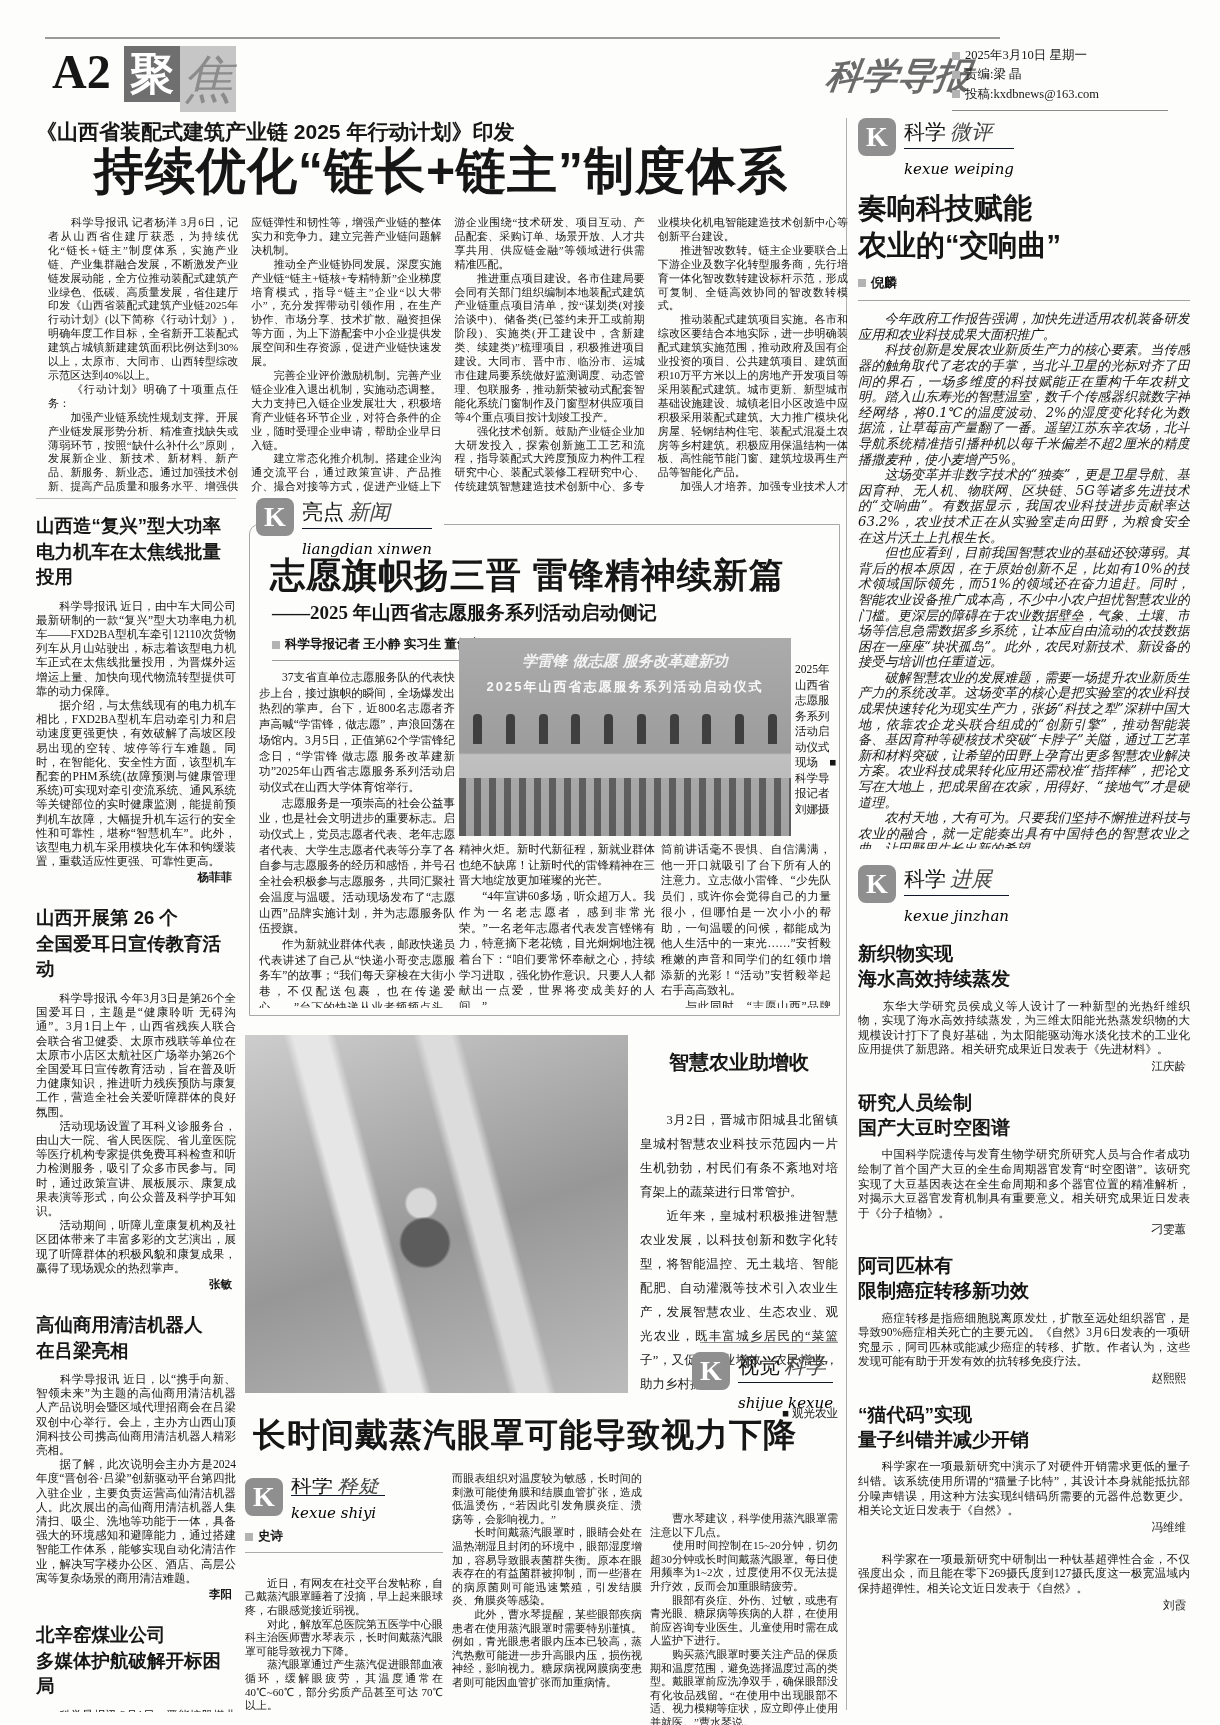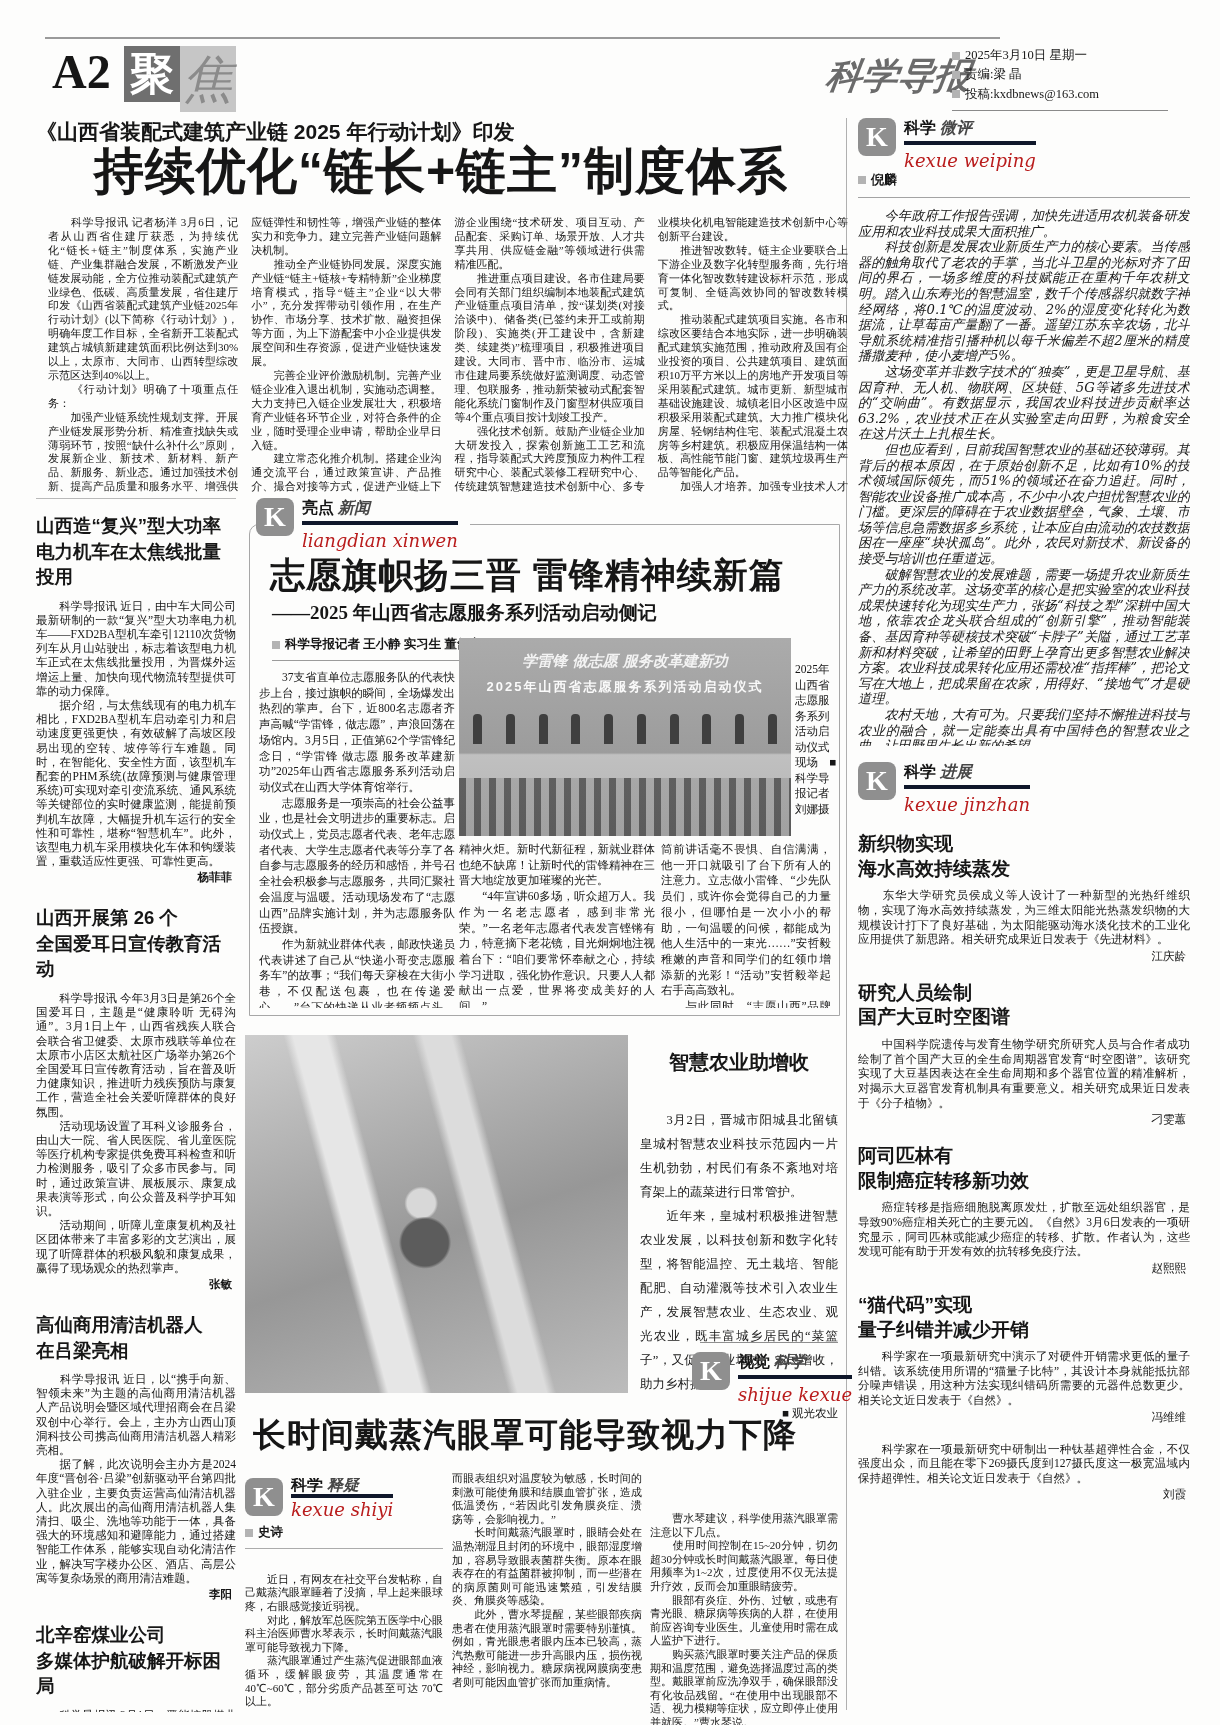--- a/index.html
+++ b/index.html
@@ -35,24 +35,24 @@
   .ldiv{height:1px;background:#b9b9b9;margin-bottom:14px;}
   .la{margin-bottom:20px;}
   .la-t{font-size:18.5px;font-weight:800;line-height:1.38;margin-bottom:9px;}
   .la-b{font-size:11.5px;line-height:14.2px;}
   .la-a{text-align:right;font-size:11.5px;font-weight:bold;padding-right:4px;margin-top:2px;}
   
   .sechead{display:flex;align-items:flex-start;}
   .klogo{width:38px;height:38px;border-radius:8px;background:#8f8f8f;color:#fff;font-size:28px;
       font-weight:bold;font-family:"Liberation Serif",serif;display:flex;align-items:center;
       justify-content:center;margin-right:8px;flex:0 0 auto;}
-  .sh-zh{font-size:16px;font-weight:bold;border-bottom:4px solid #0f172a;padding:0 6px 2px 0;
+  .sh-zh{font-size:21px;font-weight:normal;border-bottom:1px solid #0f172a;padding:0 6px 2px 0;
       font-family:"Liberation Sans",sans-serif;white-space:nowrap;}
   .sh-script{font-family:"DejaVu Serif",serif;font-style:italic;color:#474747;margin-left:4px;}
-  .sh-py{font-size:18px;font-style:italic;color:#b91c1c;font-family:"DejaVu Serif",serif;margin-top:5px;}
+  .sh-py{font-size:15px;font-style:italic;color:#000000;font-family:"DejaVu Serif",serif;margin-top:11px;}
   
   .hbox{left:249px;top:524px;width:589px;height:490px;border:1px solid #a7a7a7;border-radius:10px 0 0 0;}
   .hb-logo{left:256px;top:498px;background:#fdfdfc;padding:0 12px 4px 0;}
   .hb-h{left:270px;top:552px;width:560px;font-size:35px;font-weight:900;letter-spacing:1px;}
   .hb-sub{left:272px;top:600px;font-size:19px;font-weight:bold;}
   .hb-by{left:272px;top:636px;width:346px;font-size:12.5px;font-weight:bold;
       border-bottom:1px solid #9b9b9b;padding-bottom:7px;display:flex;align-items:center;}
   .hb-c{font-size:11.5px;line-height:15.7px;}
   .hb-c1{left:259px;top:670px;width:196px;height:338px;}
   .hb-c2{left:459px;top:842px;width:196px;height:166px;}
@@ -266,20 +266,22 @@
 　　购买蒸汽眼罩时要关注产品的保质期和温度范围，避免选择温度过高的类型。戴眼罩前应洗净双手，确保眼部没有化妆品残留。“在使用中出现眼部不适、视力模糊等症状，应立即停止使用并就医。”曹水琴说。</div>
 
   <div class="abs rcol hidef">
     <div class="sechead">
       <span class="klogo">K</span>
       <div>
         <div class="sh-zh"><span>科学</span><span class="sh-script">微评</span></div>
         <div class="sh-py">kexue  weiping</div>
       </div>
     </div>
+    <div class="wp-h sans pre">奏响科技赋能
+农业的“交响曲”</div>
     <div class="wp-by">
       <span class="sq"></span>
       <span>倪麟</span>
     </div>
     <div class="wp-b jt pre hidef">　　今年政府工作报告强调，加快先进适用农机装备研发应用和农业科技成果大面积推广。
 　　科技创新是发展农业新质生产力的核心要素。当传感器的触角取代了老农的手掌，当北斗卫星的光标对齐了田间的界石，一场多维度的科技赋能正在重构千年农耕文明。踏入山东寿光的智慧温室，数千个传感器织就数字神经网络，将0.1℃的温度波动、2%的湿度变化转化为数据流，让草莓亩产量翻了一番。遥望江苏东辛农场，北斗导航系统精准指引播种机以每千米偏差不超2厘米的精度播撒麦种，使小麦增产5%。
 　　这场变革并非数字技术的“独奏”，更是卫星导航、基因育种、无人机、物联网、区块链、5G等诸多先进技术的“交响曲”。有数据显示，我国农业科技进步贡献率达63.2%，农业技术正在从实验室走向田野，为粮食安全在这片沃土上扎根生长。
 　　但也应看到，目前我国智慧农业的基础还较薄弱。其背后的根本原因，在于原始创新不足，比如有10%的技术领域国际领先，而51%的领域还在奋力追赶。同时，智能农业设备推广成本高，不少中小农户担忧智慧农业的门槛。更深层的障碍在于农业数据壁垒，气象、土壤、市场等信息急需数据多乡系统，让本应自由流动的农技数据困在一座座“块状孤岛”。此外，农民对新技术、新设备的接受与培训也任重道远。
 　　破解智慧农业的发展难题，需要一场提升农业新质生产力的系统改革。这场变革的核心是把实验室的农业科技成果快速转化为现实生产力，张扬“科技之犁”深耕中国大地，依靠农企龙头联合组成的“创新引擎”，推动智能装备、基因育种等硬核技术突破“卡脖子”关隘，通过工艺革新和材料突破，让希望的田野上孕育出更多智慧农业解决方案。农业科技成果转化应用还需校准“指挥棒”，把论文写在大地上，把成果留在农家，用得好、“接地气”才是硬道理。
 　　农村天地，大有可为。只要我们坚持不懈推进科技与农业的融合，就一定能奏出具有中国特色的智慧农业之曲，让田野里生长出新的希望。</div>

